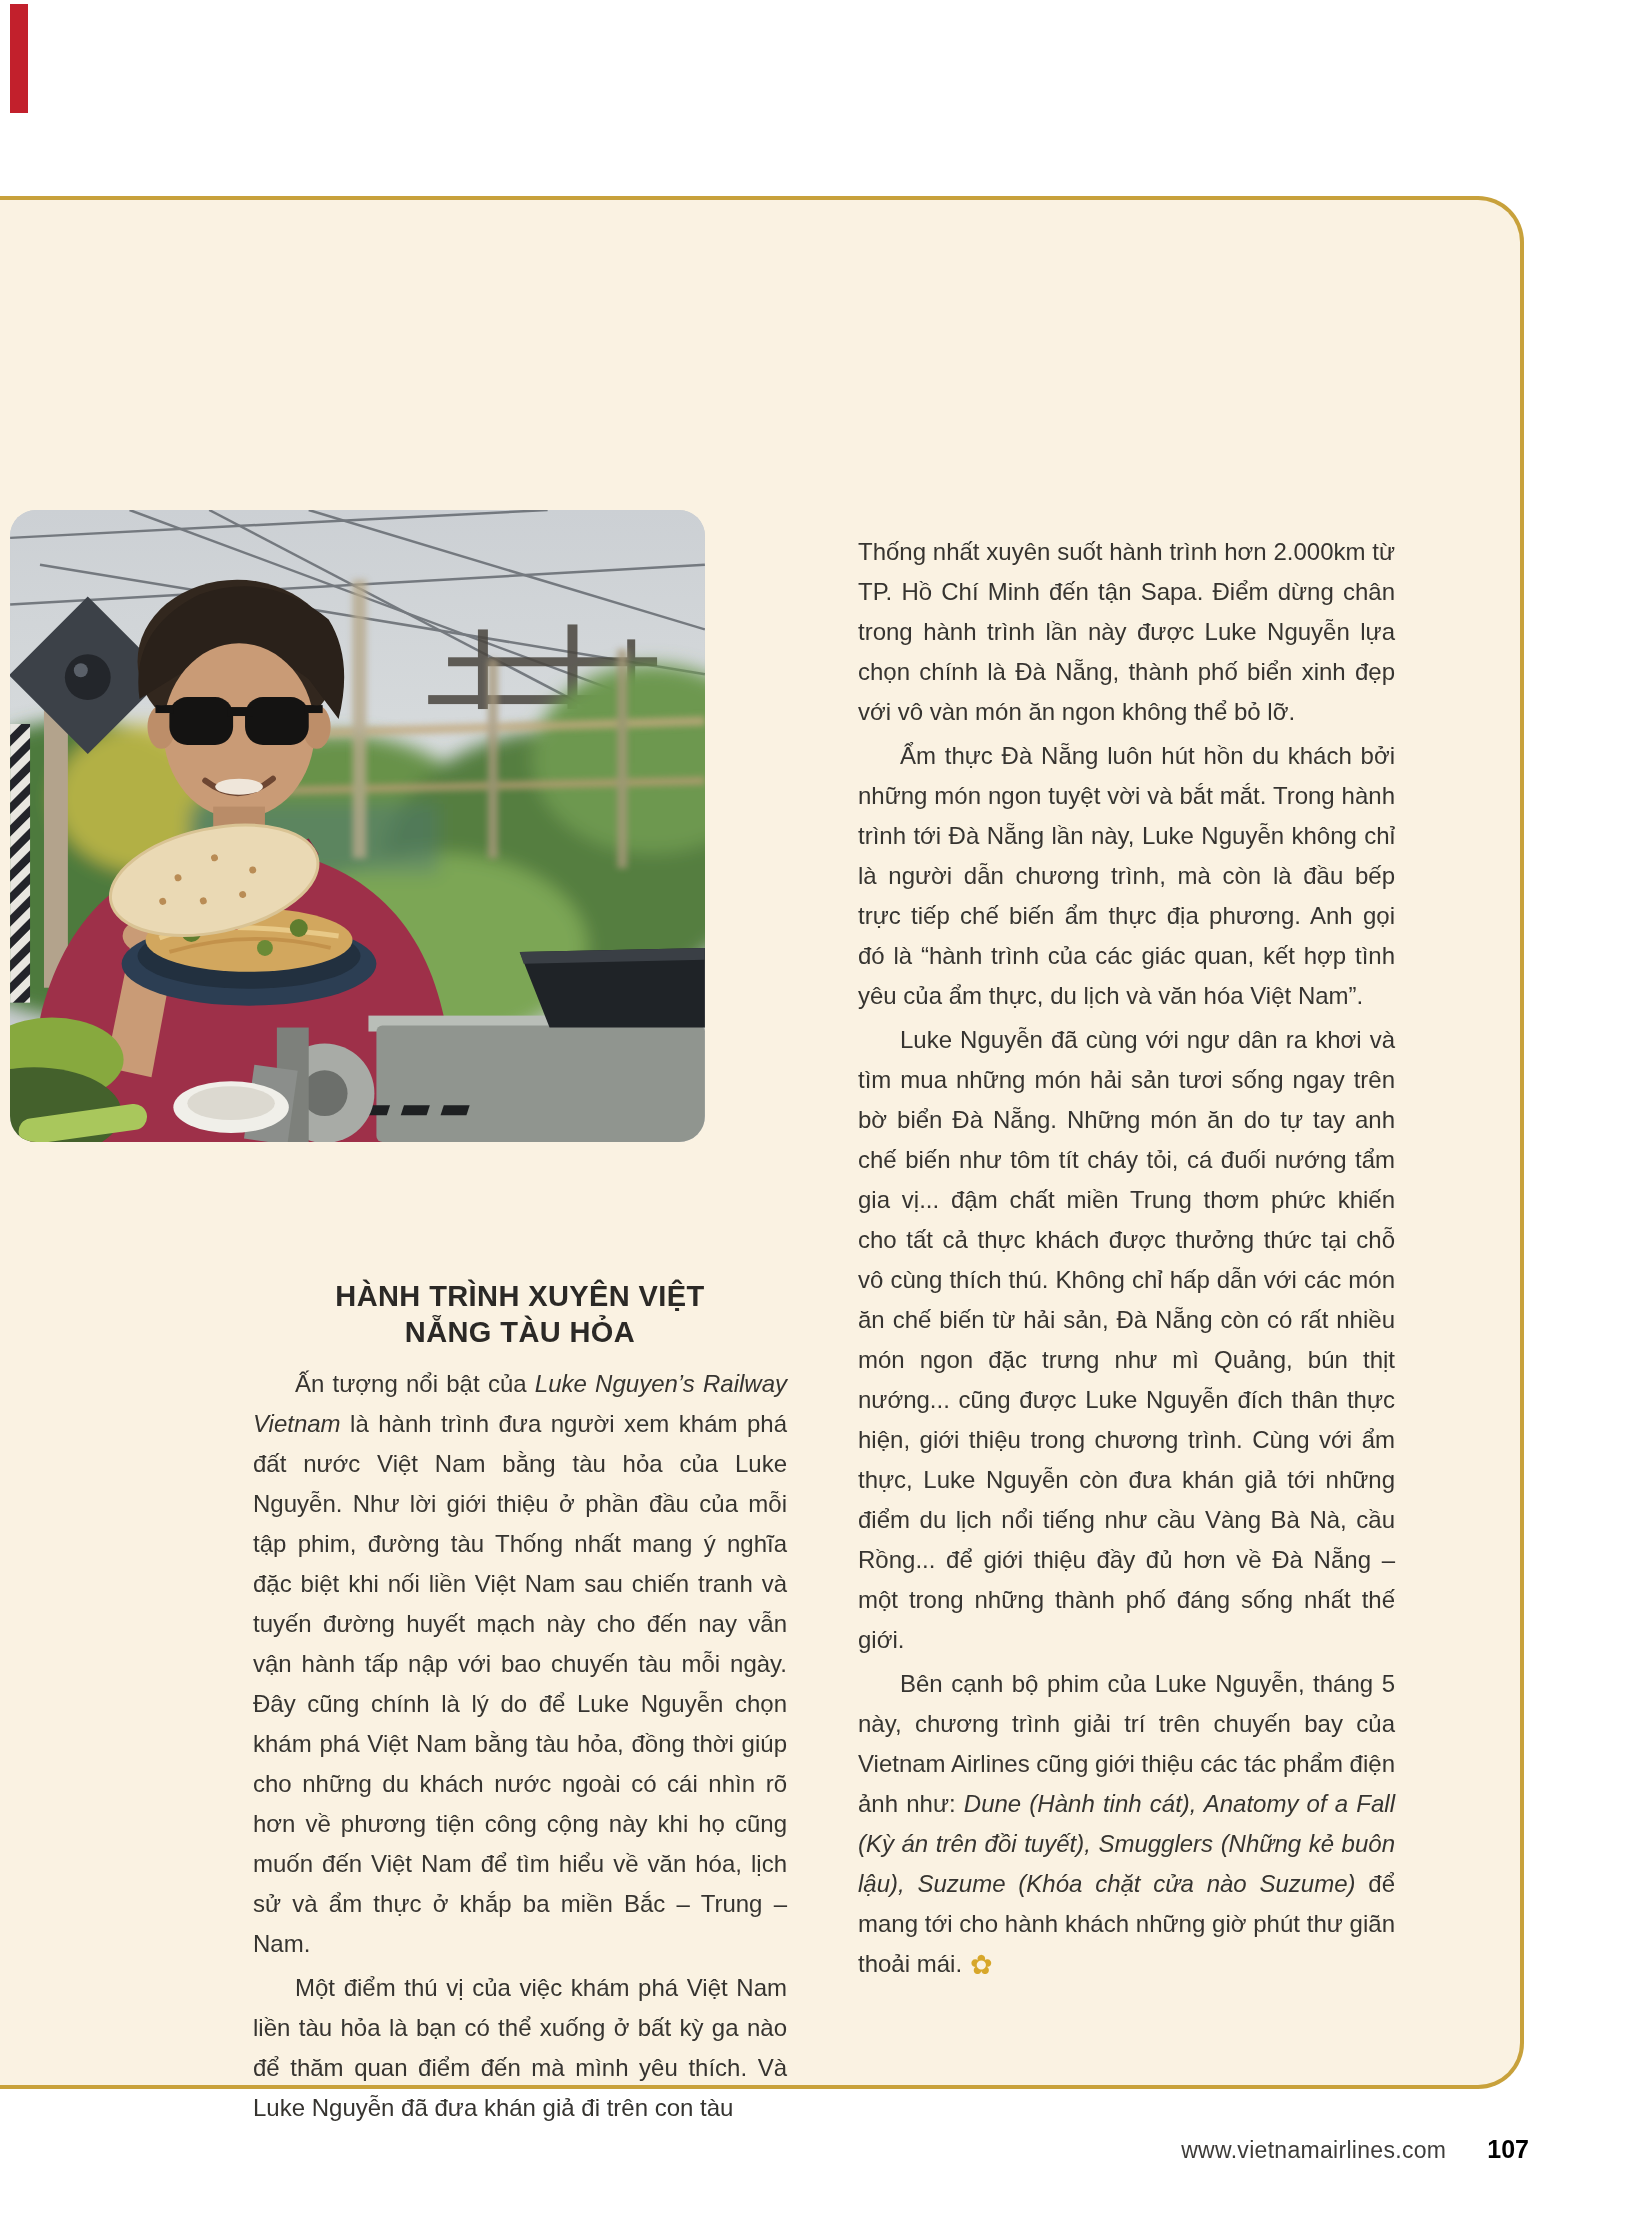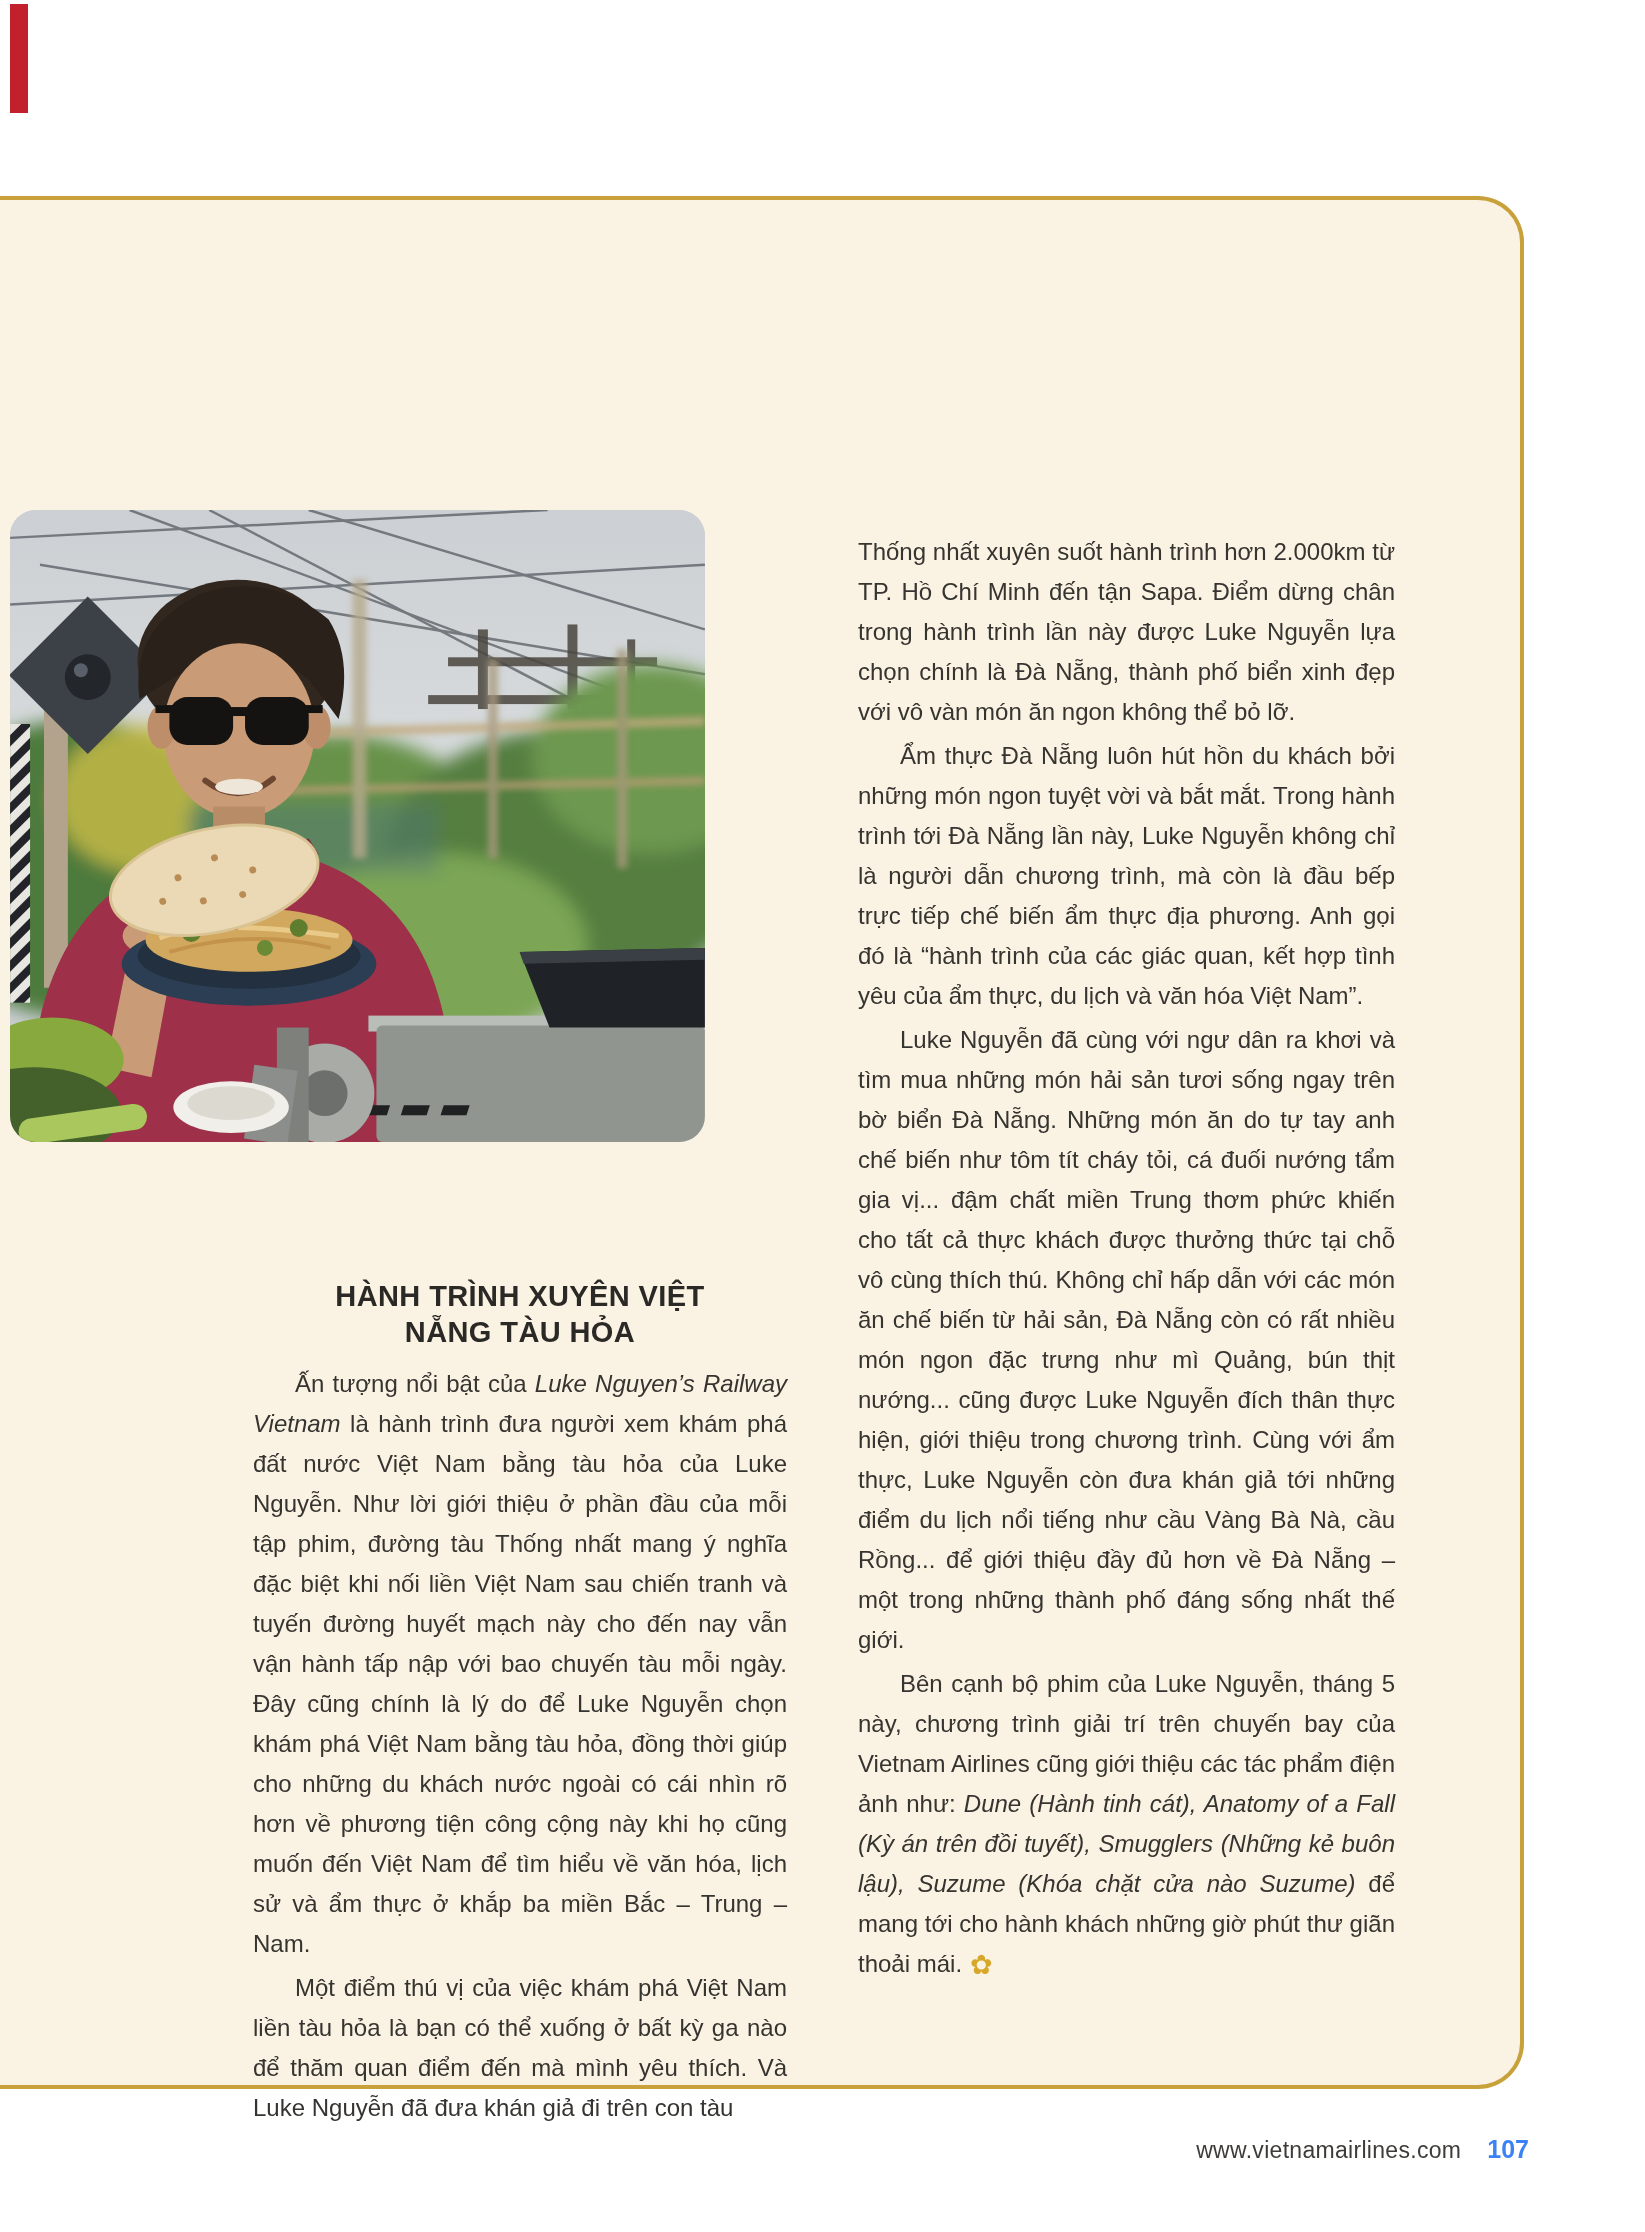--- a/index.html
+++ b/index.html
@@ -41,25 +41,25 @@
   .col-right h2.hd{margin:26px 0 8px 0;}
   .paras p{margin:4px;}
   .paras p.ind{text-indent:42px;}
   .it{font-style:italic;}
   .lotus{
     color:#D7A72A;font-size:27px;line-height:0;
     margin-left:8px;vertical-align:-2px;
   }
   .footer{
     position:absolute;top:2135px;right:117px;
-    display:flex;align-items:baseline;gap:26px;
+    display:flex;align-items:baseline;gap:41px;
     color:#3E3C39;
   }
   .footer .url{font-size:23px;letter-spacing:0.3px;}
-  .footer .num{font-size:25px;font-weight:700;color:#3b82f6;}
+  .footer .num{font-size:25px;font-weight:700;color:#000000;}
 </style>
 </head>
 <body>
 
 <div class="page">
 
   <div class="red-tab"></div>
 
   <div class="card">
 

